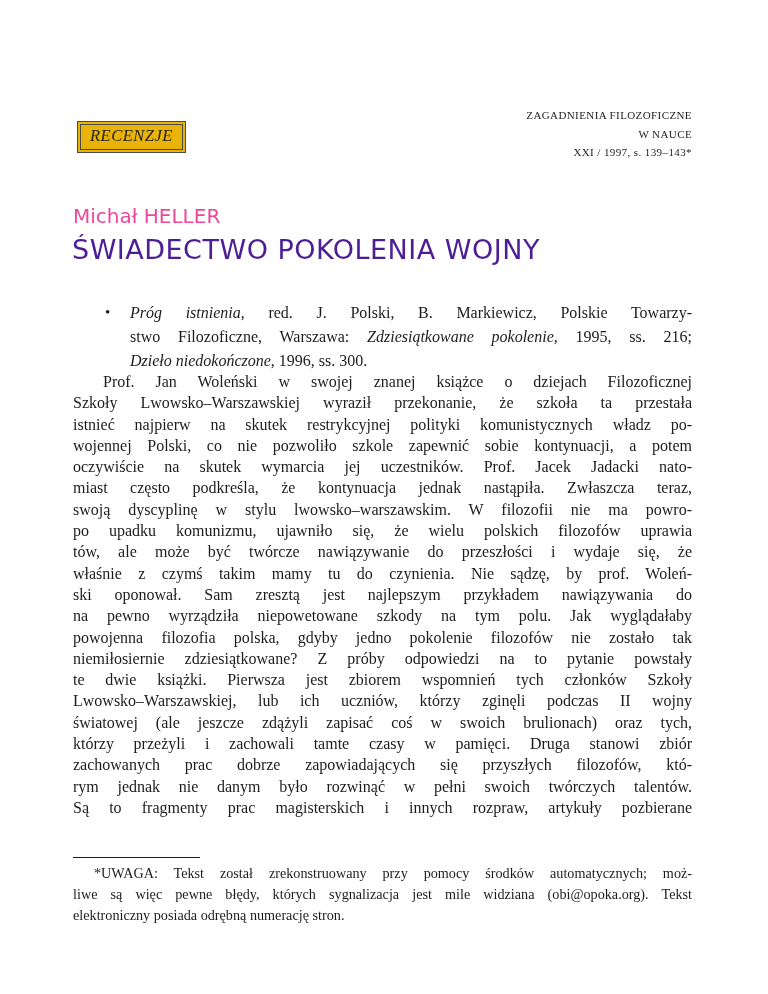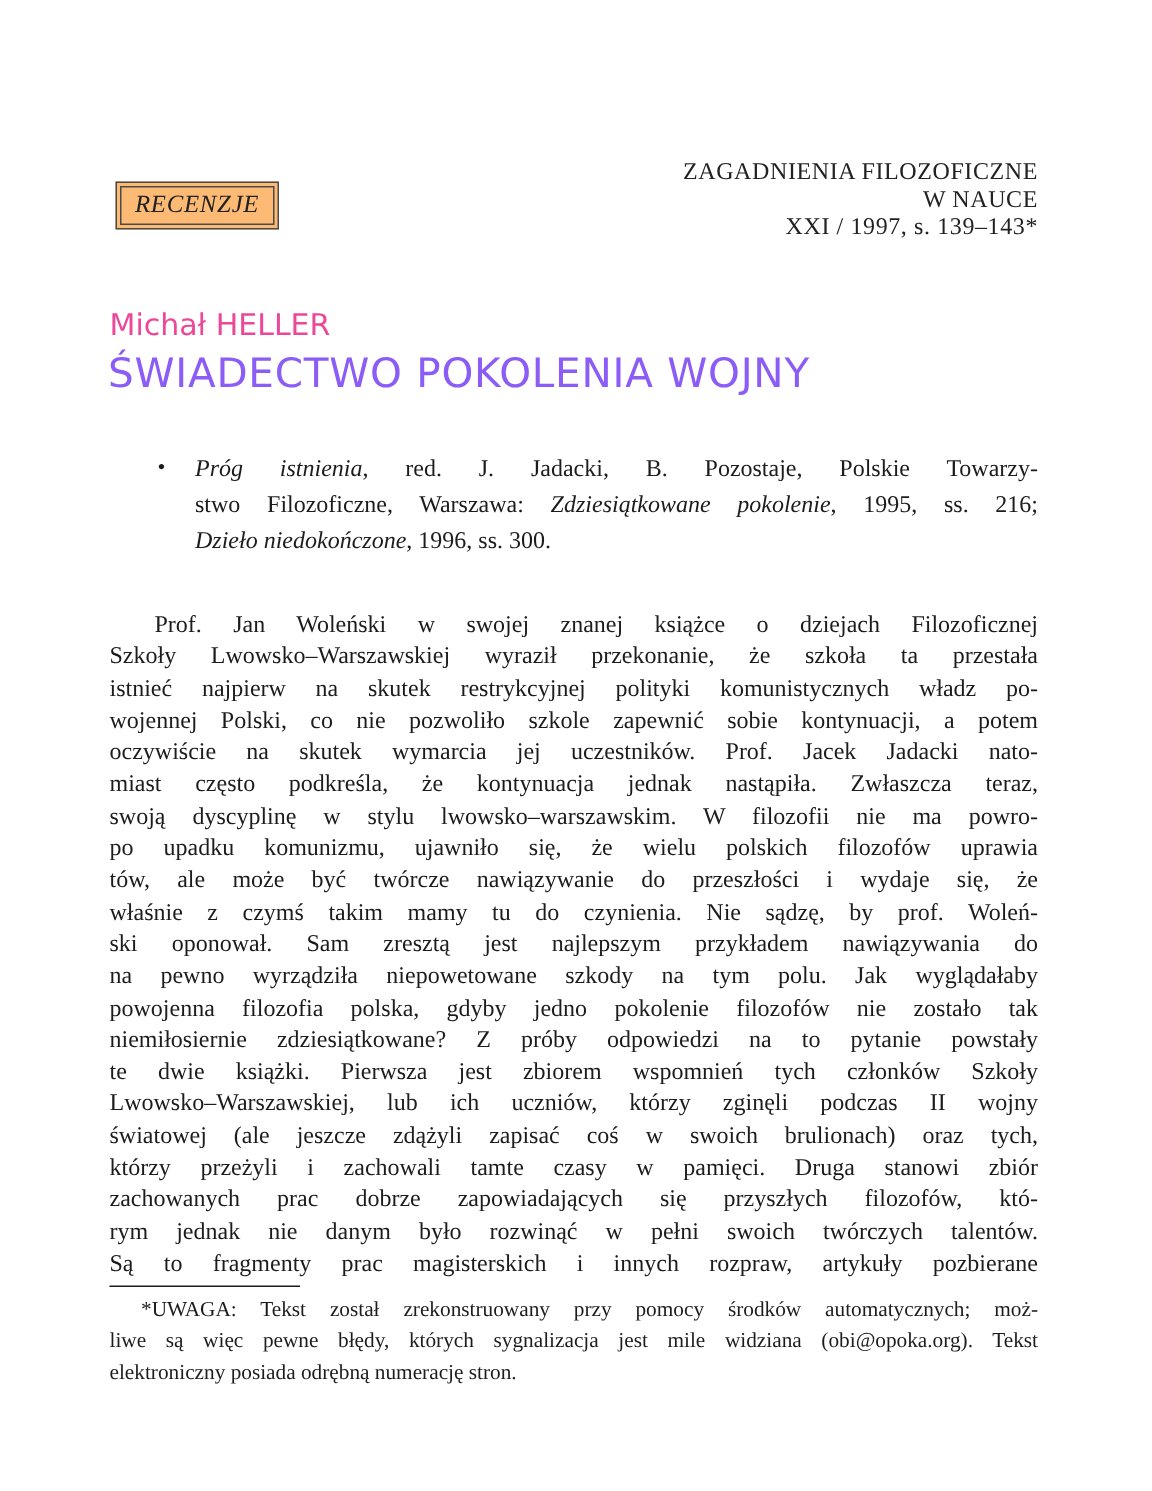--- a/index.html
+++ b/index.html
@@ -18,36 +18,36 @@
   }
 
   
   .recenzje-frame {
     position: absolute;
     left: 77px;
     top: 121px;
     border: 1px solid #4a4a4a;
     padding: 2px;
     display: inline-block;
-    background: #fdba74;
+    background: #eab308;
   }
   .recenzje-box {
     border: 1px solid #4a4a4a;
     padding: 1px 9px 3px 9px;
     font-style: italic;
     font-size: 16.5px;
     letter-spacing: 0.5px;
     color: #222;
   }
   .journal-block {
     position: absolute;
     right: 76px;
     top: 106px;
     text-align: right;
-    font-size: 16px;
+    font-size: 11px;
     line-height: 18.6px;
     letter-spacing: 0.4px;
     color: #222;
   }
 
   
   .author {
     position: absolute;
     left: 73px;
     top: 204px;
@@ -56,21 +56,21 @@
     color: #ec4899;
   }
   .page-title {
     position: absolute;
     left: 72px;
     top: 234px;
     font-family: "DejaVu Sans", "Liberation Sans", sans-serif;
     font-size: 27px;
     font-weight: 400;
     letter-spacing: 0.5px;
-    color: #8b5cf6;
+    color: #4c1d95;
     white-space: nowrap;
     text-align: right;
   }
 
   
   .bib {
     position: absolute;
     left: 130px;
     top: 301px;
     width: 562px;
@@ -86,21 +86,20 @@
   .it { font-style: italic; margin-top: 20px; }
 
   
   .body-par {
     position: absolute;
     left: 73px;
     top: 371px;
     width: 619px;
     font-size: 16px;
     line-height: 21.3px;
-    margin-top: 35px;
   }
   .body-par .tline:first-child { text-indent: 30px; }
 
   
   .tline {
     text-align: justify;
     text-align-last: justify;
     text-justify: inter-word;
     white-space: nowrap;
   }
@@ -140,21 +139,21 @@
     <div>XXI / 1997, s. 139–143*</div>
   </div>
 
   <div class="author">Michał HELLER</div>
 
   <div class="page-title">ŚWIADECTWO POKOLENIA WOJNY</div>
 
   <div class="bib">
     <span class="bullet">•</span>
     <div>
-        <div class="tline"><span class="it">Próg istnienia</span><span>, red. J. Jadacki, B. Pozostaje, Polskie Towarzy-</span></div>
+        <div class="tline"><span class="it">Próg istnienia</span><span>, red. J. Polski, B. Markiewicz, Polskie Towarzy-</span></div>
         <div class="tline"><span>stwo Filozoficzne, Warszawa: </span><span class="it">Zdziesiątkowane pokolenie</span><span>, 1995, ss. 216;</span></div>
         <div class="tline last-left"><span class="it">Dzieło niedokończone</span><span>, 1996, ss. 300.</span></div>
       </div>
   </div>
 
   <div class="body-par">
       <div class="tline">Prof. Jan Woleński w swojej znanej książce o dziejach Filozoficznej</div>
       <div class="tline">Szkoły Lwowsko–Warszawskiej wyraził przekonanie, że szkoła ta przestała</div>
       <div class="tline">istnieć najpierw na skutek restrykcyjnej polityki komunistycznych władz po-</div>
       <div class="tline">wojennej Polski, co nie pozwoliło szkole zapewnić sobie kontynuacji, a potem</div>

